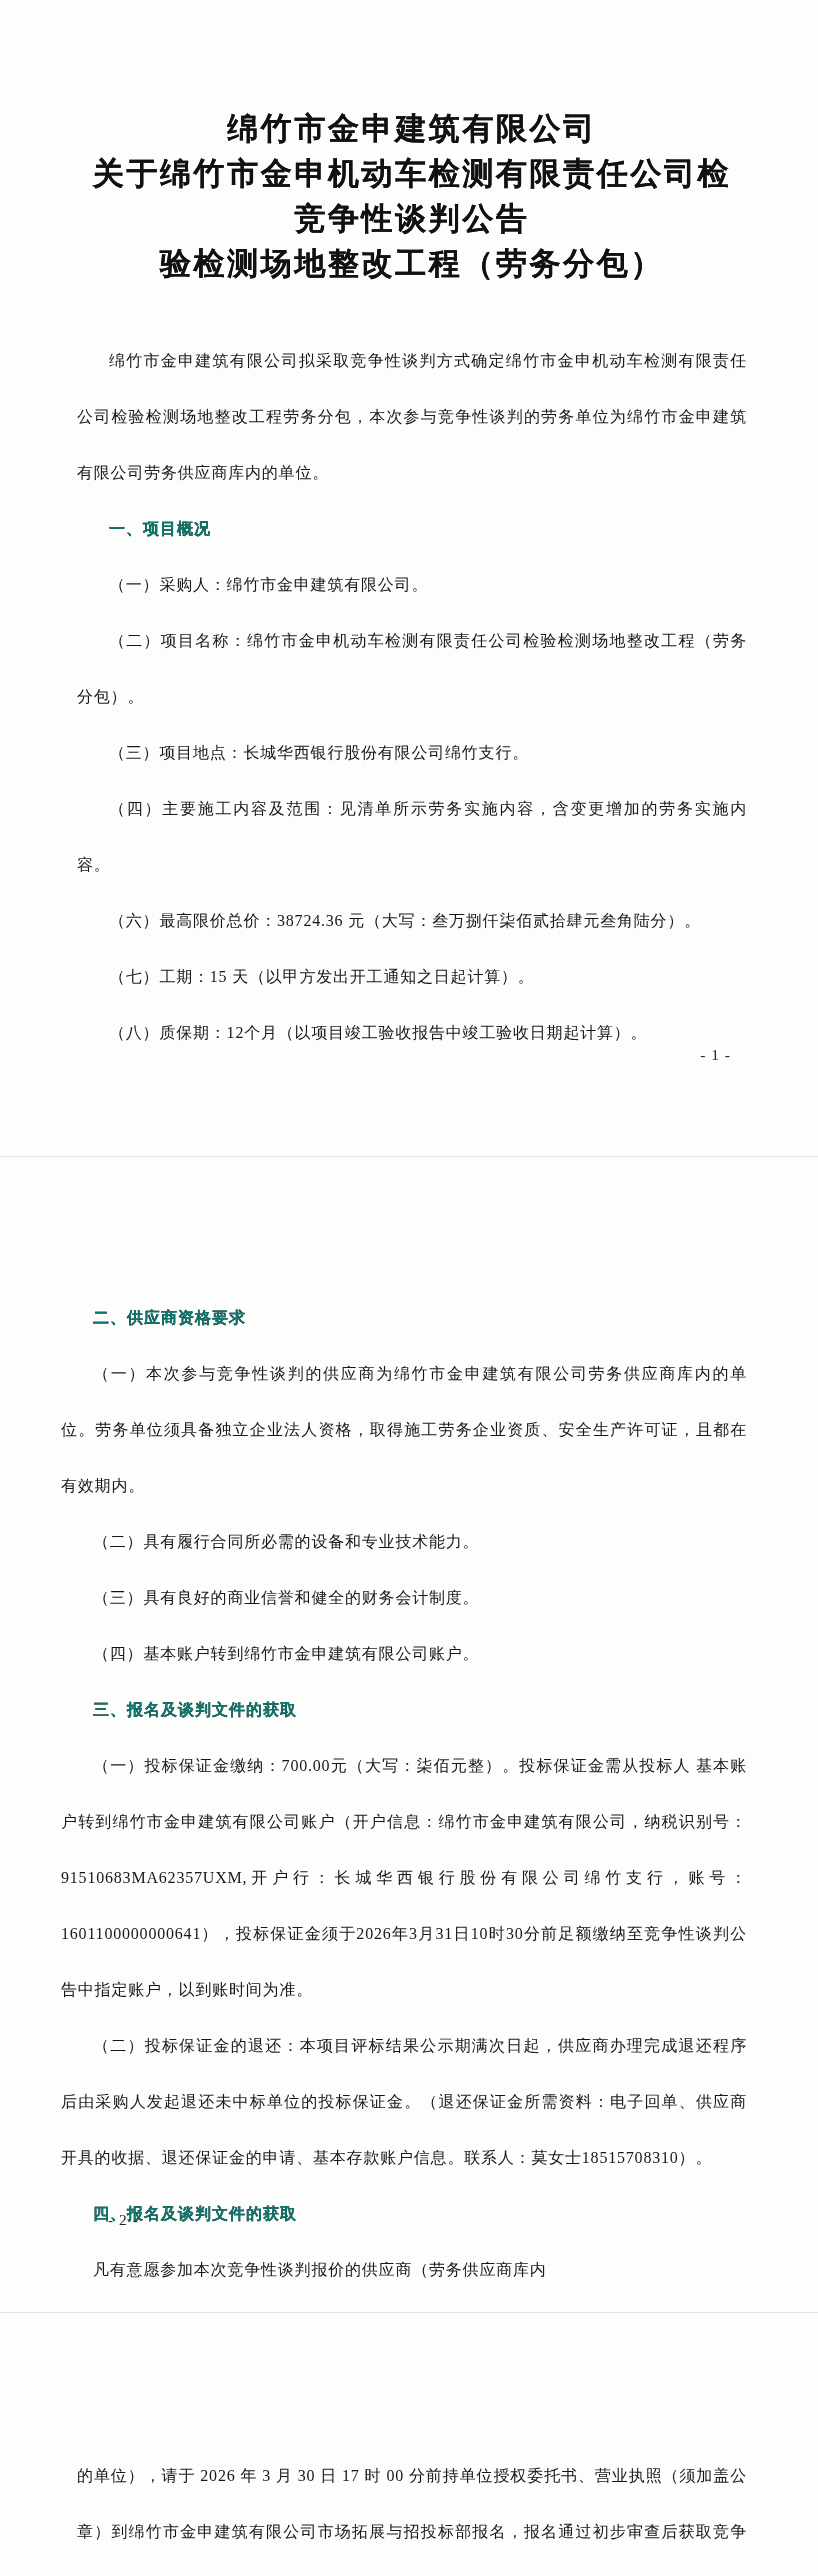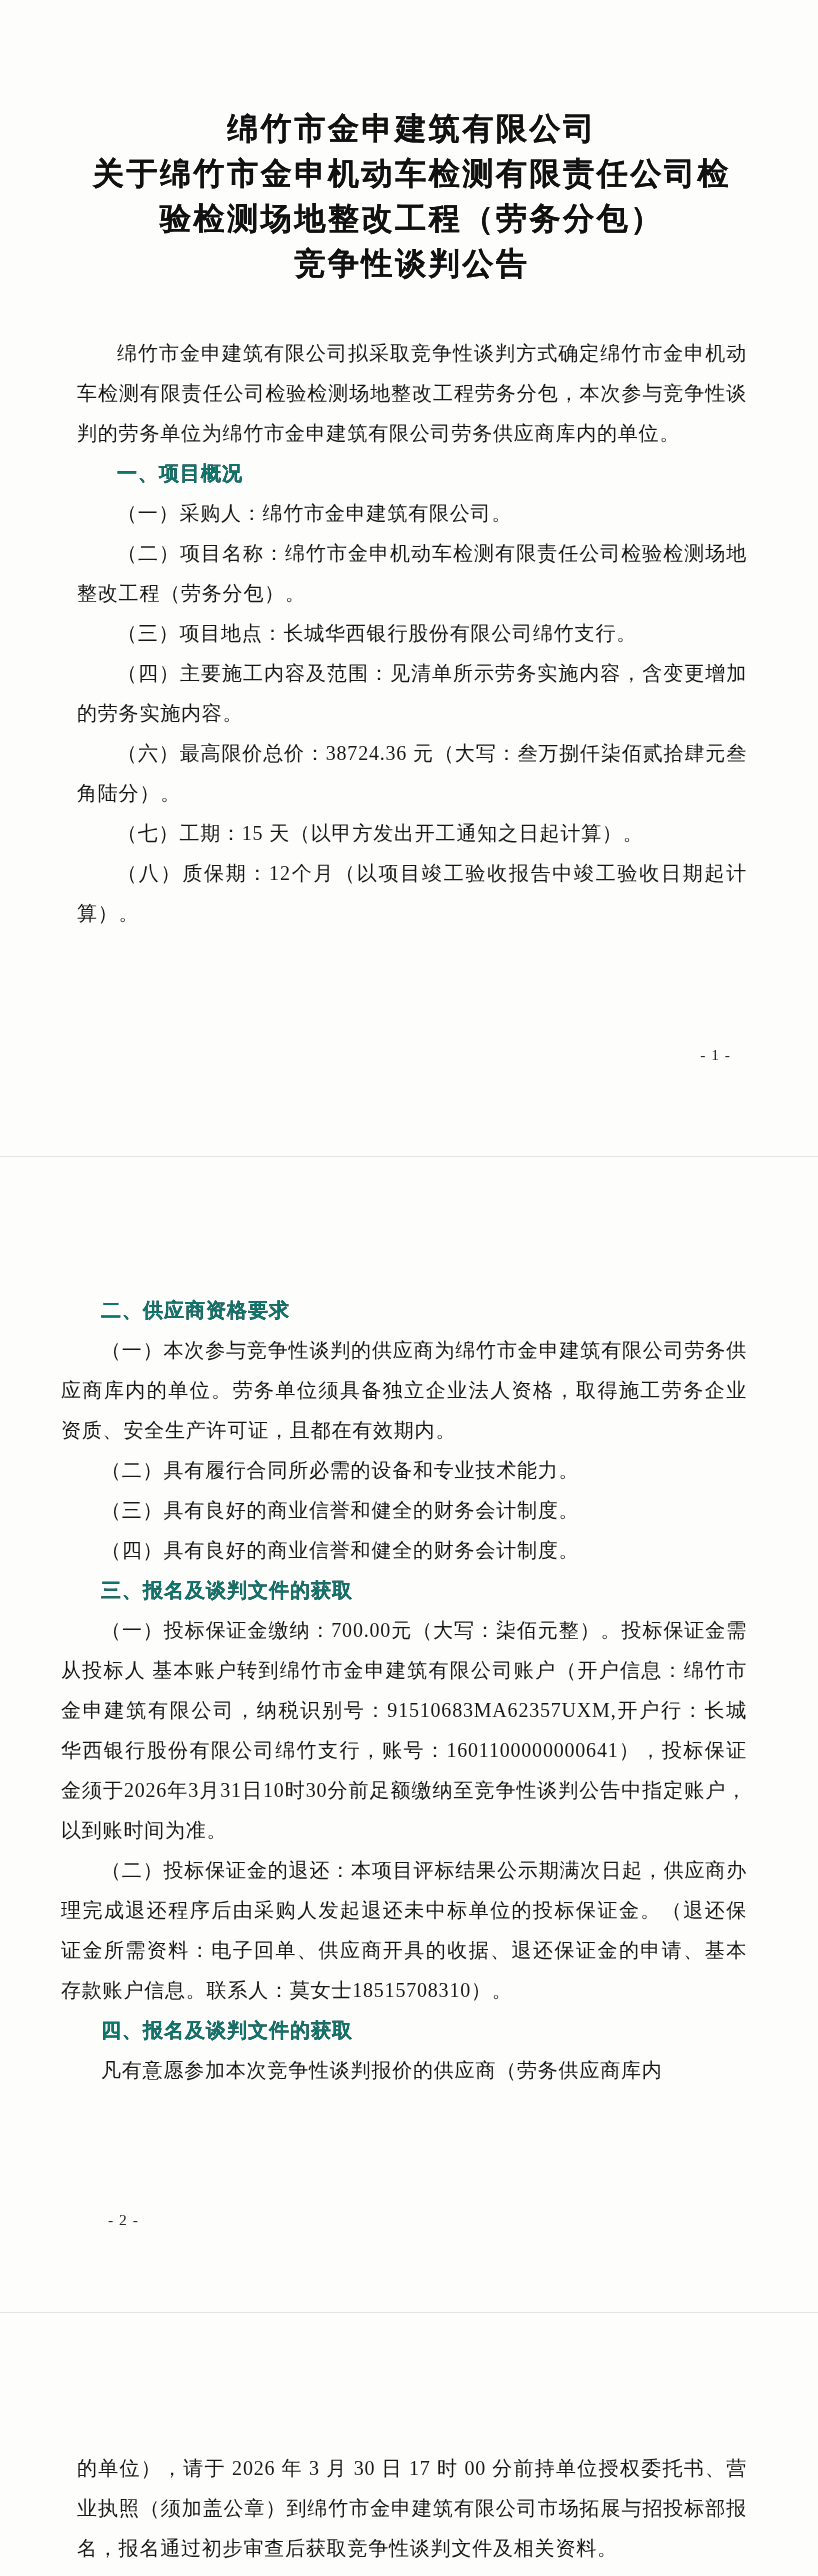--- a/index.html
+++ b/index.html
@@ -6,43 +6,43 @@
   .scan{position:relative;width:818px;height:3468px;margin:0 auto;background:#fbfbf9;overflow:hidden;
         font-family:"Liberation Serif","DejaVu Serif",serif;color:#171717;}
   .page{position:relative;width:818px;background:#fdfdfc;overflow:hidden;box-sizing:border-box;}
   .page1{height:1156px;padding:106px 71px 0 77px;}
   .page2{height:1156px;padding:133px 71px 0 61px;border-top:0.5px solid #e4e4e0;}
   .page3{height:1156px;padding:135px 71px 0 77px;border-top:0.5px solid #e4e4e0;}
   .title-block{text-align:center;margin:0 0 47px 0;}
   .title-line{font-family:"Liberation Sans","DejaVu Sans",sans-serif;font-weight:900;
               font-size:31px;line-height:45px;letter-spacing:2.6px;color:#111;
               text-shadow:0 0 0.5px #111;}
-  .blk{margin:0;font-size:20px;line-height:40px;letter-spacing:0.8px;
+  .blk{margin:0;font-size:16px;line-height:56px;letter-spacing:0.8px;
        text-align:justify;text-justify:inter-ideograph;}
   .blk.p{text-indent:2em;}
   .blk.pc{text-indent:0;}
   .blk.h{font-family:"Liberation Sans","DejaVu Sans",sans-serif;font-weight:900;
          text-indent:2em;letter-spacing:1px;color:#0f766e;text-align:left;
          text-shadow:0 0 0.5px #0e0e0e;}
   .page-num{position:absolute;font-size:15.5px;letter-spacing:1px;color:#262626;
             font-family:"Liberation Serif","DejaVu Serif",serif;}
   .pn1{top:1046px;right:87px;}
   .pn2{top:1054px;left:108px;}
 </style>
 </head>
 <body>
 
 <div class="scan">
 
   <div class="page page1">
     <div class="title-block">
       <div class="title-line">绵竹市金申建筑有限公司</div>
       <div class="title-line">关于绵竹市金申机动车检测有限责任公司检</div>
+      <div class="title-line">竞争性谈判公告</div>
       <div class="title-line">验检测场地整改工程（劳务分包）</div>
-      <div class="title-line">竞争性谈判公告</div>
     </div>
     <div>
         <p class="blk p">绵竹市金申建筑有限公司拟采取竞争性谈判方式确定绵竹市金申机动车检测有限责任公司检验检测场地整改工程劳务分包，本次参与竞争性谈判的劳务单位为绵竹市金申建筑有限公司劳务供应商库内的单位。</p>
         <p class="blk h">一、项目概况</p>
         <p class="blk p">（一）采购人：绵竹市金申建筑有限公司。</p>
         <p class="blk p">（二）项目名称：绵竹市金申机动车检测有限责任公司检验检测场地整改工程（劳务分包）。</p>
         <p class="blk p">（三）项目地点：长城华西银行股份有限公司绵竹支行。</p>
         <p class="blk p">（四）主要施工内容及范围：见清单所示劳务实施内容，含变更增加的劳务实施内容。</p>
         <p class="blk p">（六）最高限价总价：38724.36 元（大写：叁万捌仟柒佰贰拾肆元叁角陆分）。</p>
         <p class="blk p">（七）工期：15 天（以甲方发出开工通知之日起计算）。</p>
@@ -50,21 +50,21 @@
       </div>
     <div class="page-num pn1">- 1 -</div>
   </div>
 
   <div class="page page2">
     <div>
         <p class="blk h">二、供应商资格要求</p>
         <p class="blk p">（一）本次参与竞争性谈判的供应商为绵竹市金申建筑有限公司劳务供应商库内的单位。劳务单位须具备独立企业法人资格，取得施工劳务企业资质、安全生产许可证，且都在有效期内。</p>
         <p class="blk p">（二）具有履行合同所必需的设备和专业技术能力。</p>
         <p class="blk p">（三）具有良好的商业信誉和健全的财务会计制度。</p>
-        <p class="blk p">（四）具有良好的商业信誉和健全的财务会计制度。</p>
+        <p class="blk p">（四）基本账户转到绵竹市金申建筑有限公司账户。</p>
         <p class="blk h">三、报名及谈判文件的获取</p>
         <p class="blk p">（一）投标保证金缴纳：700.00元（大写：柒佰元整）。投标保证金需从投标人 基本账户转到绵竹市金申建筑有限公司账户（开户信息：绵竹市金申建筑有限公司，纳税识别号：91510683MA62357UXM,开户行：长城华西银行股份有限公司绵竹支行，账号：1601100000000641），投标保证金须于2026年3月31日10时30分前足额缴纳至竞争性谈判公告中指定账户，以到账时间为准。</p>
         <p class="blk p">（二）投标保证金的退还：本项目评标结果公示期满次日起，供应商办理完成退还程序后由采购人发起退还未中标单位的投标保证金。（退还保证金所需资料：电子回单、供应商开具的收据、退还保证金的申请、基本存款账户信息。联系人：莫女士18515708310）。</p>
         <p class="blk h">四、报名及谈判文件的获取</p>
         <p class="blk p">凡有意愿参加本次竞争性谈判报价的供应商（劳务供应商库内</p>
       </div>
     <div class="page-num pn2">- 2 -</div>
   </div>
 
   <div class="page page3">

